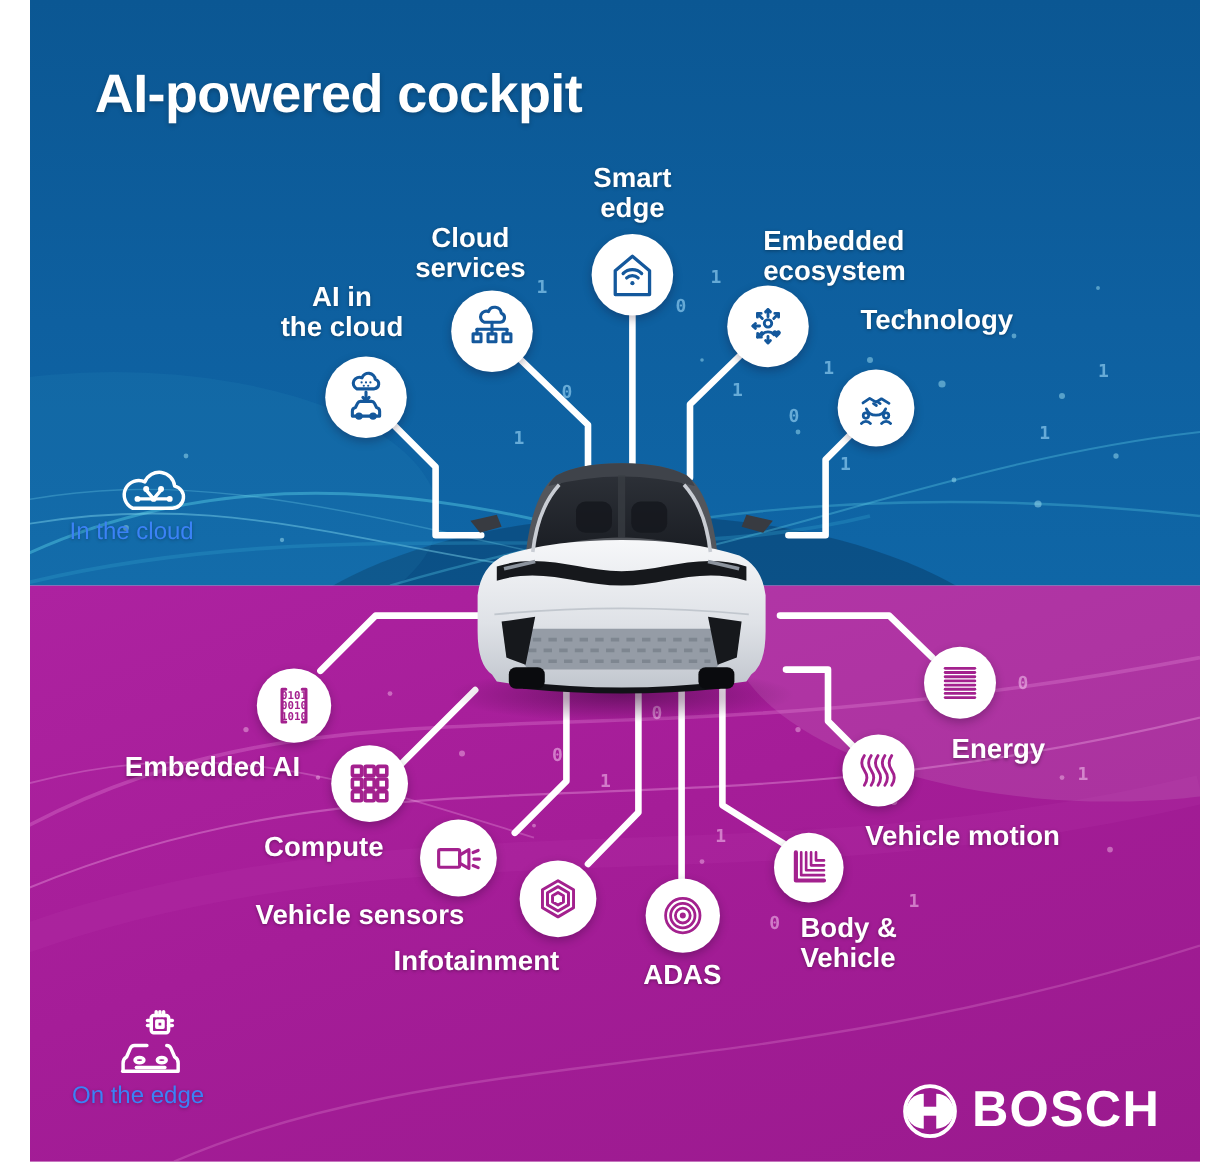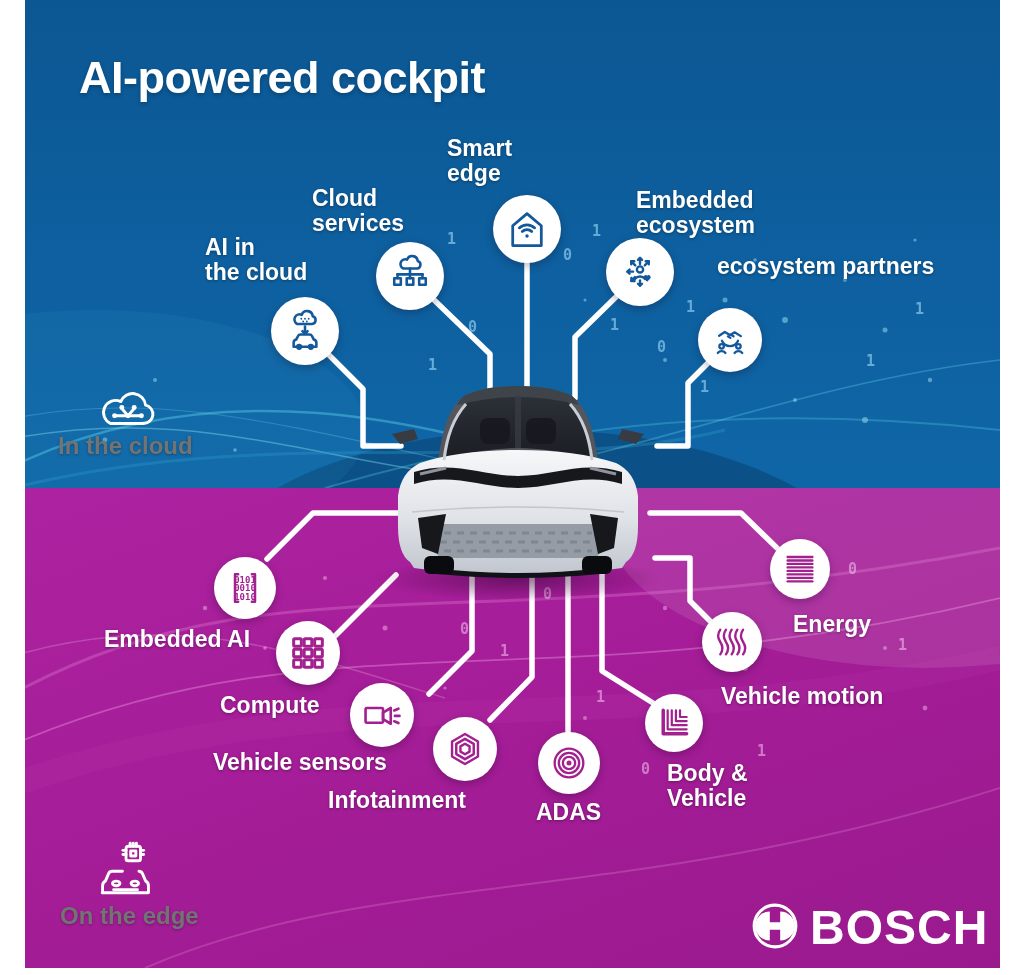--- a/index.html
+++ b/index.html
@@ -16,28 +16,28 @@
   .connectors{position:absolute;left:0;top:0;}
   .page-title{position:absolute;left:63px;top:36px;margin:16px;color:#fff;font-size:45px;
               font-weight:800;letter-spacing:-.5px;text-shadow:0 2px 4px rgba(0,0,0,.25);}
   .node{position:absolute;background:#fff;border-radius:50%;display:flex;align-items:center;
         justify-content:center;box-shadow:0 3px 8px rgba(20,0,30,.28);}
   .node.blue{color:#14589c;}
   .node.mag{color:#a3218e;}
   .label{position:absolute;color:#fff;font-weight:700;font-size:23px;line-height:1.07;
          white-space:nowrap;text-shadow:0 1px 3px rgba(0,0,0,.35);}
   .label span{display:block;}
-  .label.center{text-align:left;}
-  .zone-badge-label{position:absolute;color:#737373;font-weight:700;font-size:24px;
+  .label.center{text-align:center;}
+  .zone-badge-label{position:absolute;color:#3b82f6;font-weight:400;font-size:20px;
                     text-shadow:0 1px 3px rgba(0,0,0,.3);}
   .badge-icon{position:absolute;color:#fff;}
   .car-wrap{position:absolute;left:388px;top:384px;width:260px;height:196px;}
   .car-shadow{position:absolute;left:373px;top:556px;width:290px;height:46px;border-radius:50%;
               background:radial-gradient(ellipse at center,rgba(58,6,58,.55) 0%,rgba(58,6,58,0) 70%);}
-  .bosch-word{position:absolute;left:810px;top:900px;color:#fff;font-size:48px;font-weight:800;
+  .bosch-word{position:absolute;left:810px;top:900px;color:#fff;font-size:42px;font-weight:800;
               letter-spacing:1px;}
 </style>
 </head>
 <body>
 
 <div class="canvas">
 
   <div class="zone zone-cloud">
     <svg class="decor" viewBox="0 0 975 488" preserveAspectRatio="none">
       <ellipse cx="512" cy="600" rx="345" ry="170" fill="#093f6e" opacity=".55"></ellipse>
@@ -260,21 +260,21 @@
       <path d="M10.8,9.9 l1.4,.9"></path>
         <path d="M12.6,9 l1.4,.9"></path>
       <path d="M7.4,12.4 a5,5 0 0 0 9.2,0"></path>
       <circle cx="7.2" cy="15.6" r="1.3"></circle>
       <path d="M5,19.4 a2.8,2.8 0 0 1 4.4,0"></path>
       <circle cx="16.8" cy="15.6" r="1.3"></circle>
       <path d="M14.6,19.4 a2.8,2.8 0 0 1 4.4,0"></path>
     </svg>
   </div>
   <div class="label" style="left:717px;top:254px">
-    <span>ecosystem partners</span>
+    <span>Technology</span>
   </div>
 
   <div class="node mag" style="left:214px;top:557px;width:62px;height:62px">
     <svg width="40" height="40" viewBox="0 0 24 24" fill="none" stroke="currentColor" stroke-width="1.5" stroke-linecap="round" stroke-linejoin="round">
       <path d="M7.9,3.8 H6 V20.2 H7.9"></path>
       <path d="M16.1,3.8 H18 V20.2 H16.1"></path>
       <g fill="currentColor" stroke="none" font-family="DejaVu Sans Mono, monospace" font-size="5.4" font-weight="bold" text-anchor="middle">
         <text x="12" y="8.8">0101</text>
         <text x="12" y="13.9">0010</text>
         <text x="12" y="19">1010</text>

